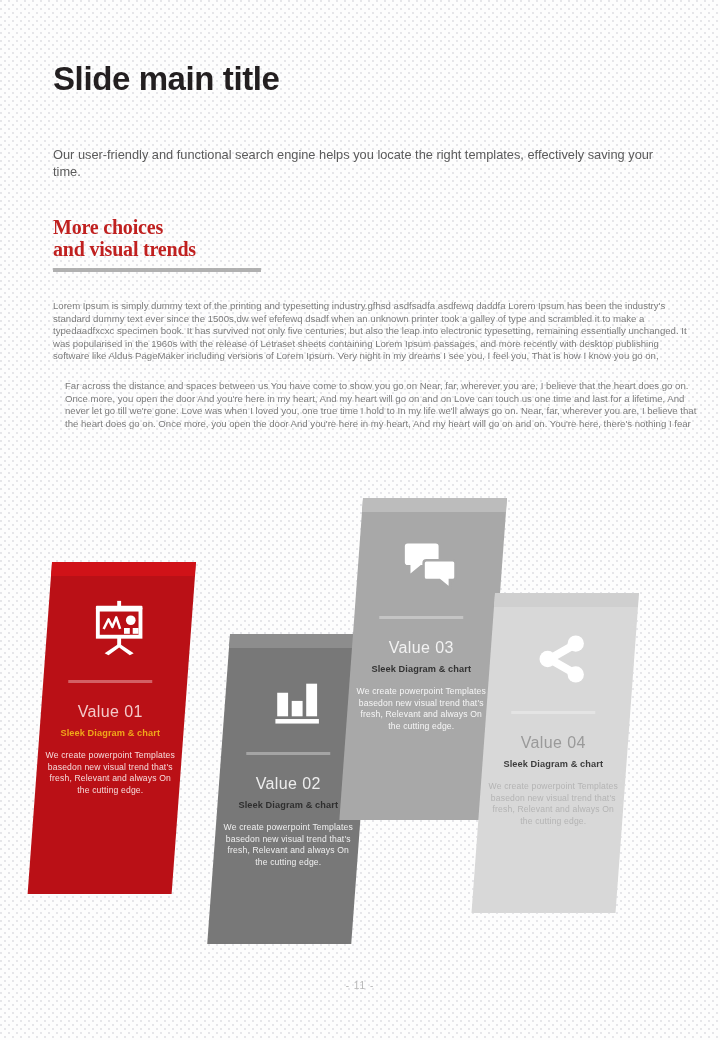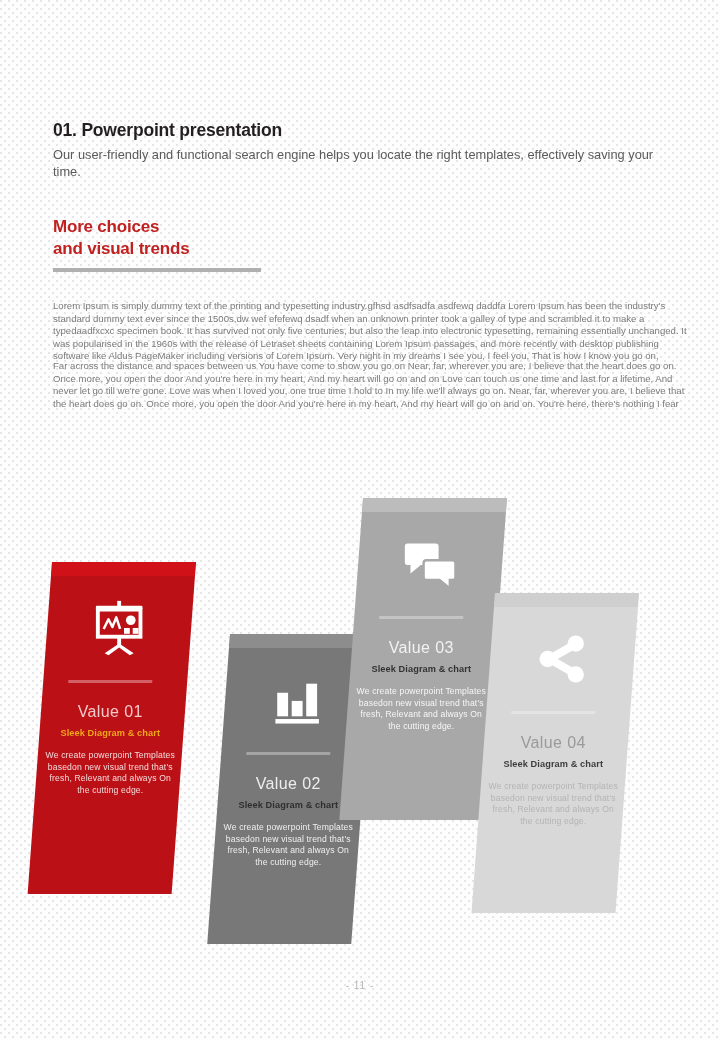--- a/index.html
+++ b/index.html
@@ -56,25 +56,26 @@
     font-size: 12.8px;
     line-height: 17px;
     color: #5a5a5a;
   }
 
   
   .section-head {
     position: absolute;
     left: 53px;
     top: 216px;
-    font-size: 17px;
+    font-size: 20px;
     font-weight: bold;
     color: #c0201f;
     line-height: 22px;
     letter-spacing: -0.2px;
+    font-family: Liberation Serif, serif;
   }
   .section-rule {
     position: absolute;
     left: 53px;
     top: 268px;
     width: 208px;
     height: 4px;
     background: #b0b0b0;
   }
 
@@ -82,21 +83,21 @@
   .body-copy {
     position: absolute;
     left: 53px;
     width: 644px;
     font-size: 9.6px;
     line-height: 12.6px;
     color: #7b7b7b;
     text-align: left;
   }
   .body-copy.p1 { top: 300px; }
-  .body-copy.p2 { top: 360px; }
+  .body-copy.p2 { top: 380px; margin-left: 12px; }
 
   
   .cards { position: absolute; left: 0; top: 0; width: 720px; height: 1040px; }
 
   .card {
     position: absolute;
     width: 144px;
     overflow: hidden;
     transform-origin: top left;
   }
@@ -199,21 +200,21 @@
     font-size: 10px;
     color: #b6b6b6;
     letter-spacing: 1px;
   }
 </style>
 </head>
 <body>
 
 <div class="slide">
 
-  <div class="subtitle">01. Powerpoint presentation</div>
+  <div class="title">Slide main title</div>
   <div class="lead">Our user-friendly and functional search engine helps you locate the right templates, effectively saving your time.</div>
 
   <div class="section-head">
     <div>More choices</div>
     <div>and visual trends</div>
   </div>
   <div class="section-rule"></div>
 
   <div class="body-copy p1">Lorem Ipsum is simply dummy text of the printing and typesetting industry.gfhsd asdfsadfa asdfewq daddfa Lorem Ipsum has been the industry's standard dummy text ever since the 1500s,dw wef efefewq dsadf when an unknown printer took a galley of type and scrambled it to make a typedaadfxcxc specimen book. It has survived not only five centuries, but also the leap into electronic typesetting, remaining essentially unchanged. It was popularised in the 1960s with the release of Letraset sheets containing Lorem Ipsum passages, and more recently with desktop publishing software like Aldus PageMaker including versions of Lorem Ipsum. Very night in my dreams I see you, I feel you, That is how I know you go on,</div>
   <div class="body-copy p2">Far across the distance and spaces between us You have come to show you go on Near, far, wherever you are, I believe that the heart does go on. Once more, you open the door And you're here in my heart, And my heart will go on and on Love can touch us one time and last for a lifetime, And never let go till we're gone. Love was when I loved you, one true time I hold to In my life we'll always go on. Near, far, wherever you are, I believe that the heart does go on. Once more, you open the door And you're here in my heart, And my heart will go on and on. You're here, there's nothing I fear</div>

